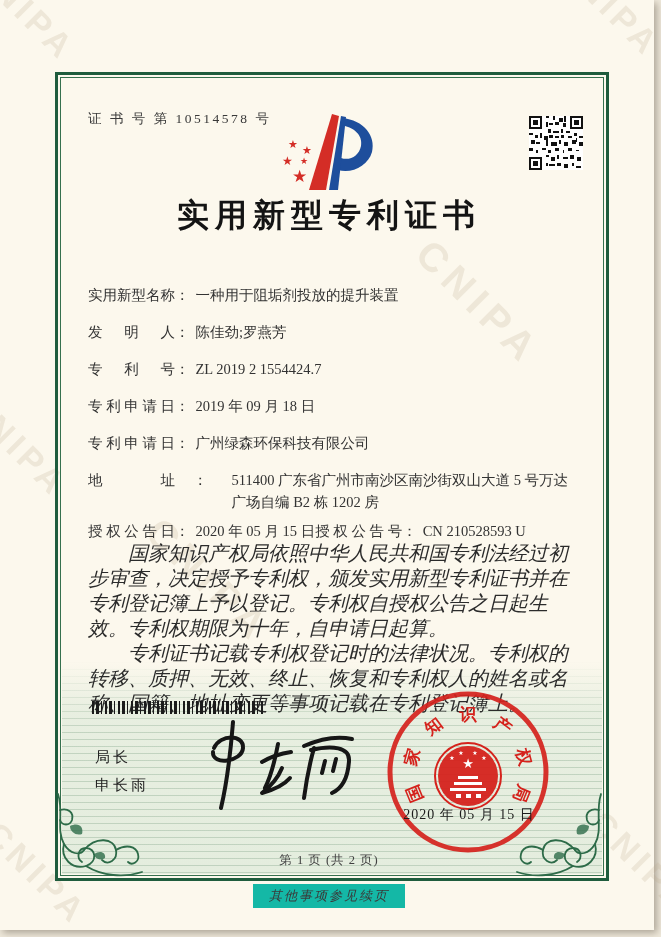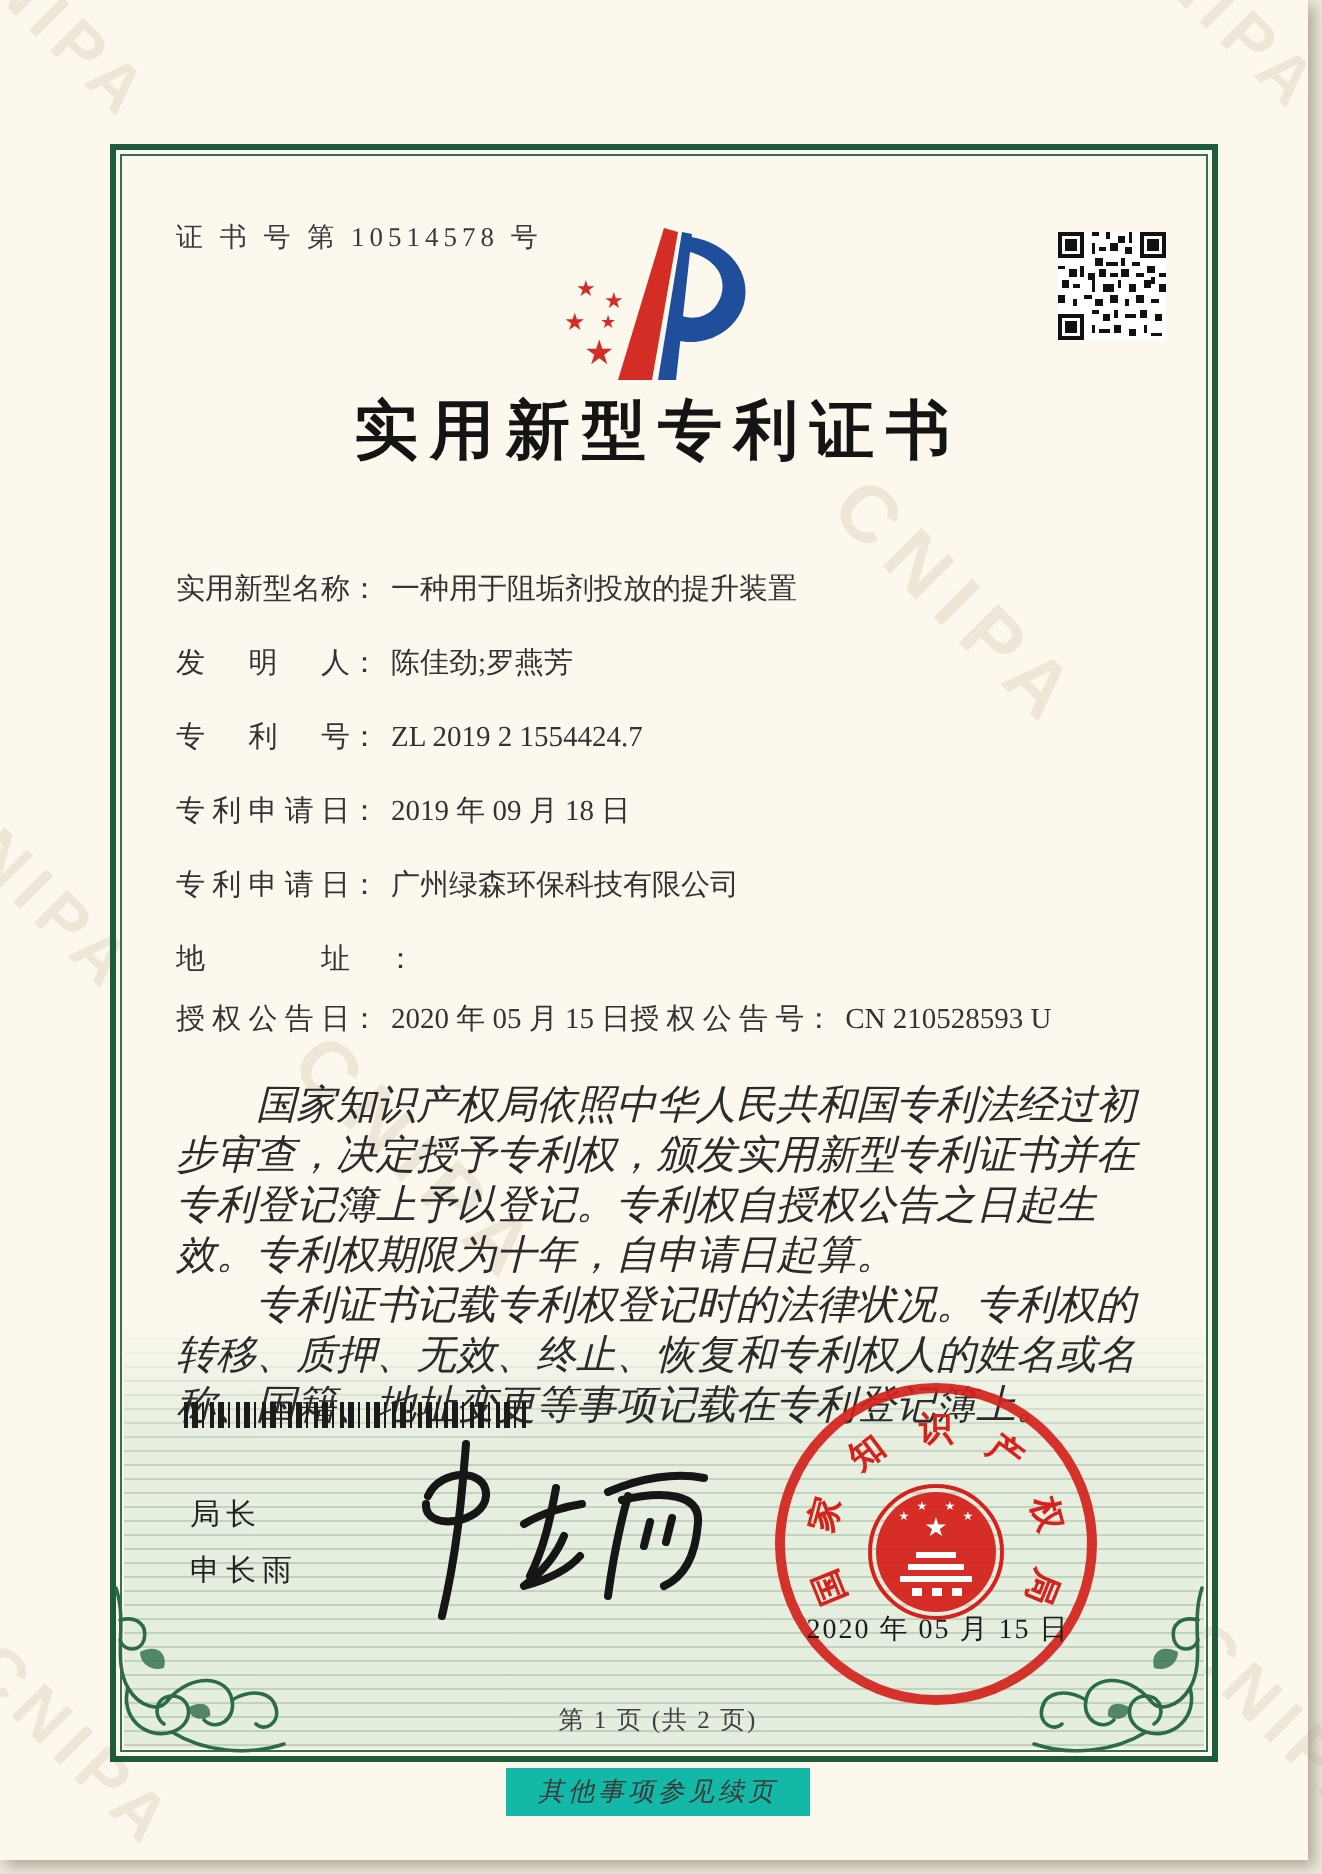--- a/index.html
+++ b/index.html
@@ -246,20 +246,21 @@
       <span class="f-value">2019 年 09 月 18 日</span>
     </div>
     <div class="field-row">
       <span class="f-label">专利申请日</span>
         <span class="f-colon">：</span>
       <span class="f-value">广州绿森环保科技有限公司</span>
     </div>
     <div class="field-row addr">
       <span class="f-label">地址</span>
         <span class="f-colon">：</span>
+      <span class="f-value">511400 广东省广州市南沙区南沙街双山大道 5 号万达广场自编 B2 栋 1202 房</span>
     </div>
     <div class="field-row dual">
       <span class="pair">
         <span class="f-label">授权公告日</span>
           <span class="f-colon">：</span>
         <span class="f-value">2020 年 05 月 15 日</span>
       </span>
       <span class="pair pair-2">
         <span class="f-label">授权公告号</span>
           <span class="f-colon">：</span>

